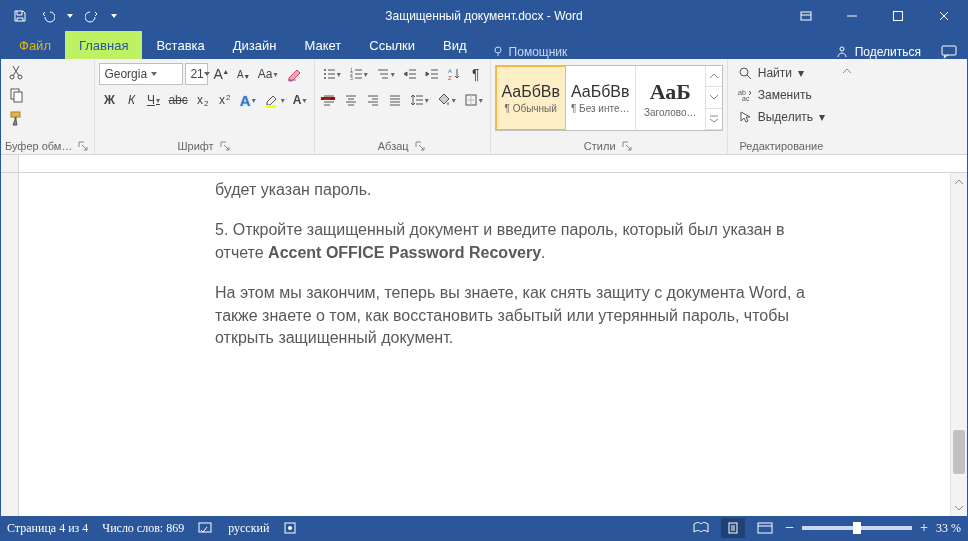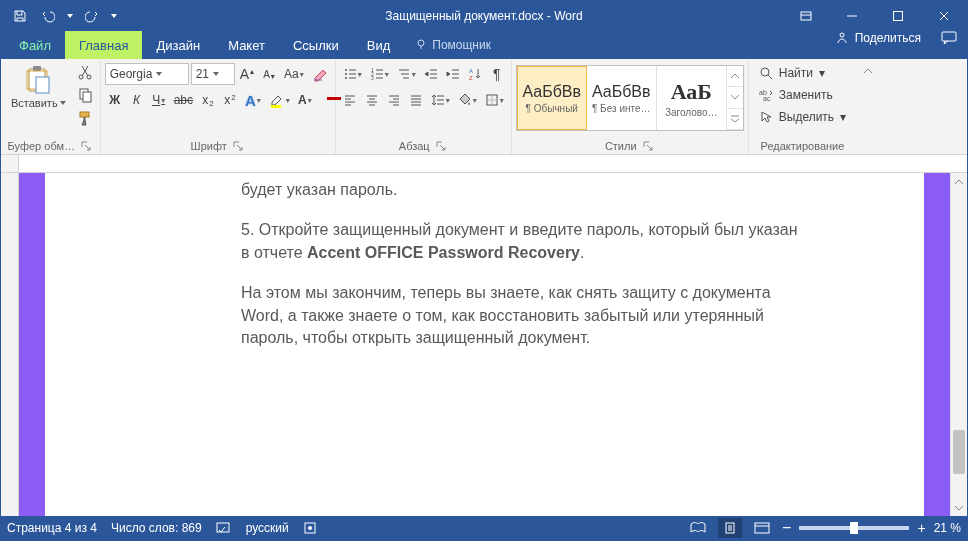--- a/index.html
+++ b/index.html
@@ -8,23 +8,23 @@
 .titlebar { height: 30px; background: #2b579a; display: flex; align-items: center; color: #fff; font-size: 12px; position: relative; }
 .qat { display: flex; align-items: center; gap: 2px; padding-left: 6px; }
 .qat-btn { width: 26px; height: 26px; display: flex; align-items: center; justify-content: center; cursor: pointer; }
 .qat-btn svg, .tbar-btn svg { stroke: #fff; fill: none; }
 .title { position: absolute; left: 50%; transform: translateX(-50%); white-space: nowrap; }
 .wincontrols { margin-left: auto; display: flex; }
 .wctrl { width: 46px; height: 30px; display: flex; align-items: center; justify-content: center; cursor: pointer; }
 .ribbon-tabs { height: 28px; background: #2b579a; display: flex; align-items: stretch; color:#fff; font-size: 13px; padding-left: 4px; }
 .rtab { padding: 0 14px; display: flex; align-items: center; cursor: pointer; }
 .rtab.active { background: #bef264; color: #2b579a; }
-.rtab.file { background:#2b579a; color:#86efac; }
-.rtab-help { display:flex; align-items:center; gap:4px; padding:0 10px; color:#c9d8ee; cursor:text; font-size:12px; }
-.rtab-right { margin-left:auto; display:flex; align-items:flex-start; }
+.rtab.file { background:#2b579a; color:#eab308; }
+.rtab-help { display:flex; align-items:flex-end; gap:4px; padding:0 10px; color:#c9d8ee; cursor:text; font-size:12px; }
+.rtab-right { margin-left:auto; display:flex; align-items:flex-end; }
 .share-btn, .cmt-btn { padding:0 10px; display:flex; align-items:center; gap:6px; cursor:pointer; color:#fff; font-size:12px; }
 .ribbon { height: 96px; background: #f3f3f3; border-bottom:1px solid #d4d4d4; display:flex; align-items:stretch; font-size:11px; color:#444; }
 .rgroup { display:flex; flex-direction:column; border-right:1px solid #e1e1e1; padding:2px 4px 0 4px; position:relative;justify-content:center; }
 .rgroup-body { flex:1; display:flex; align-items:flex-start; gap:2px; }
 .rgroup-label { height:16px; display:flex; align-items:center; justify-content:center; gap:4px; color:#666; font-size:11px; }
 .rgroup-label .dlaunch { width:14px; height:14px; display:flex;align-items:center;justify-content:center; cursor:pointer; }
 .bigbtn { display:flex; flex-direction:column; align-items:center; justify-content:flex-start; padding:4px 6px; gap:2px; cursor:pointer; min-width:46px; }
 .bigbtn .lbl { font-size:11px; color:#444; text-align:center; line-height:1.1; display:flex; align-items:center; gap:2px; }
 .iconstack { display:flex; flex-direction:column; gap:1px; justify-content:center; }
 .smbtn { width: 22px; height: 22px; display:flex; align-items:center; justify-content:center; cursor:pointer; }
@@ -42,33 +42,33 @@
 .style-item { width:70px; border-right:1px solid #e1e1e1; display:flex; flex-direction:column; align-items:center; justify-content:center; gap:2px; cursor:pointer; }
 .style-item.sel { border:1px solid #f2ba44; background:#fdeec6; }
 .style-prev { font-size:16px; color:#333; }
 .style-name { font-size:10px; color:#666; text-align:center; white-space:nowrap; overflow:hidden; text-overflow:ellipsis; width:77px; }
 .style-more { width:16px; display:flex; flex-direction:column; }
 .style-more div { flex:1; border-bottom:1px solid #e1e1e1; display:flex;align-items:center;justify-content:center; cursor:pointer; }
 .editing-col { display:flex; flex-direction:column; gap:2px; padding-top:2px; }
 .editing-item { height:20px; display:flex; align-items:center; gap:6px; padding:0 6px; cursor:pointer; font-size:12px; color:#444; white-space:nowrap; }
 .ruler { height:18px; background:#fff; border-bottom:1px solid #d4d4d4; display:flex; }
 .ruler .gut { width:18px; border-right:1px solid #d4d4d4; background:#f3f3f3; }
-.docarea-wrap { flex:1; display:flex; background:#8b5cf6; overflow:hidden;gap:26px; }
+.docarea-wrap { flex:1; display:flex; background:#fca5a5; overflow:hidden; }
 .vruler { width:18px; background:#f3f3f3; border-right:1px solid #d4d4d4; }
 .docarea { flex:1; background:#fff; position:relative; overflow:hidden; }
 .page-content { padding: 6px 120px 0 196px; font-family: Georgia, serif; font-size: 16px; color:#595959; line-height:1.4; }
 .page-content p { margin-bottom: 18px; }
 .page-content .boldrun { font-weight:bold; }
 .vscroll { width:17px; background:#f3f3f3; border-left:1px solid #e1e1e1; display:flex; flex-direction:column; }
 .vscroll .arr { height:17px; display:flex;align-items:center;justify-content:center; cursor:pointer; }
 .vscroll .track { flex:1; position:relative; }
 .vscroll .thumb { position:absolute; left:2px; right:2px; top:240px; height:44px; background:#c2c2c2; border-radius:2px; cursor:pointer; }
 .statusbar { height:24px; background:#2b579a; color:#fff; display:flex; align-items:center; font-size:12px; padding:0 6px; gap:14px; }
 .statusbar .right { margin-left:auto; display:flex; align-items:center; gap:8px; }
-.sb-item { display:flex; align-items:center; gap:6px; cursor:pointer; }
+.sb-item { display:flex; align-items:center; gap:6px; cursor:pointer;font-family:Liberation Serif, serif; }
 .view-btn { width:24px; height:20px; display:flex;align-items:center;justify-content:center; cursor:pointer; }
 .view-btn.active { background: rgba(0,0,0,0.25); }
 .zoom-slider { width:110px; height:4px; background:#c9d8ee; position:relative; cursor:pointer; }
 .zoom-slider .tick { position:absolute; left:50%; top:-3px; width:1px; height:10px; background:#c9d8ee; }
 .zoom-slider .knob { position:absolute; left:50%; top:-4px; width:8px; height:12px; background:#fff; transform:translateX(-50%); }
 svg { display:block; }
 .caret { width:0;height:0;border-left:3px solid transparent;border-right:3px solid transparent;border-top:4px solid #666; }
 .caret.white { border-top-color:#fff; }
 .collapse-btn { width:24px; display:flex; align-items:flex-start; justify-content:center; padding-top:6px; cursor:pointer; }
 </style>
@@ -123,20 +123,21 @@
         <svg width="12" height="12" viewBox="0 0 12 12">
             <path d="M2 2l8 8M10 2l-8 8" stroke="#fff"></path>
           </svg>
       </div>
     </div>
   </div>
 
   <div class="ribbon-tabs">
     <div class="rtab file">Файл</div>
     <div class="rtab active">Главная</div>
+    <div class="rtab">Вставка</div>
     <div class="rtab">Дизайн</div>
     <div class="rtab">Макет</div>
     <div class="rtab">Ссылки</div>
     <div class="rtab">Вид</div>
     <div class="rtab-help">
       <svg width="14" height="14" viewBox="0 0 14 14">
           <circle cx="7" cy="5" r="3" stroke="#c9d8ee" fill="none"></circle>
           <path d="M7 8v3" stroke="#c9d8ee"></path>
         </svg>
       <span>Помощник</span>
@@ -155,32 +156,20 @@
             <path d="M4 10l-1 3 4-3" stroke="#fff" fill="none"></path>
           </svg>
       </div>
     </div>
   </div>
 
   <div class="ribbon">
 
     <div class="rgroup">
       <div class="rgroup-body">
-        <div class="bigbtn">
-          <svg width="28" height="30" viewBox="0 0 28 30">
-              <rect x="5" y="4" width="16" height="22" rx="1" fill="#fff" stroke="#b38b3f"></rect>
-              <rect x="9" y="1" width="8" height="5" rx="1" fill="#8a8a8a"></rect>
-              <rect x="3" y="6" width="20" height="18" fill="none" stroke="#d9a23e"></rect>
-              <rect x="12" y="12" width="13" height="16" fill="#fff" stroke="#5b8bc3"></rect>
-            </svg>
-          <div class="lbl">
-              <span>Вставить</span>
-              <div class="caret"></div>
-            </div>
-        </div>
         <div class="iconstack">
           <div class="smbtn">
               <svg width="16" height="16" viewBox="0 0 16 16">
                 <path d="M5 2l6 10M11 2L5 12" stroke="#555"></path>
                 <circle cx="4" cy="13" r="2" stroke="#555" fill="none"></circle>
                 <circle cx="12" cy="13" r="2" stroke="#555" fill="none"></circle>
               </svg>
             </div>
           <div class="smbtn">
               <svg width="16" height="16" viewBox="0 0 16 16">
@@ -209,21 +198,21 @@
     <div class="rgroup">
       <div class="rgroup-body">
         <div class="font-col">
           <div class="font-row">
             <div class="combo" style="width:84px">
                 <span>Georgia</span>
                 <span class="dd">
                   <div class="caret"></div>
                 </span>
               </div>
-            <div class="combo" style="width:44px">
+            <div class="combo" style="width:23px">
                 <span>21</span>
                 <span class="dd">
                   <div class="caret"></div>
                 </span>
               </div>
             <div class="txtbtn">
                 <span style="font-size:14px">A</span>
                 <span style="font-size:8px;position:relative;top:-3px">▴</span>
               </div>
             <div class="txtbtn">
@@ -538,17 +527,17 @@
             <rect x="1" y="1" width="14" height="10" stroke="#fff" fill="none"></rect>
             <path d="M1 4h14" stroke="#fff"></path>
           </svg>
         </div>
       <div class="sb-item" style="font-size:16px">−</div>
       <div class="zoom-slider">
           <div class="tick"></div>
           <div class="knob"></div>
         </div>
       <div class="sb-item" style="font-size:14px">+</div>
-      <div class="sb-item">21 %</div>
+      <div class="sb-item">33 %</div>
     </div>
   </div>
 
 </div>
 
 </body></html>

